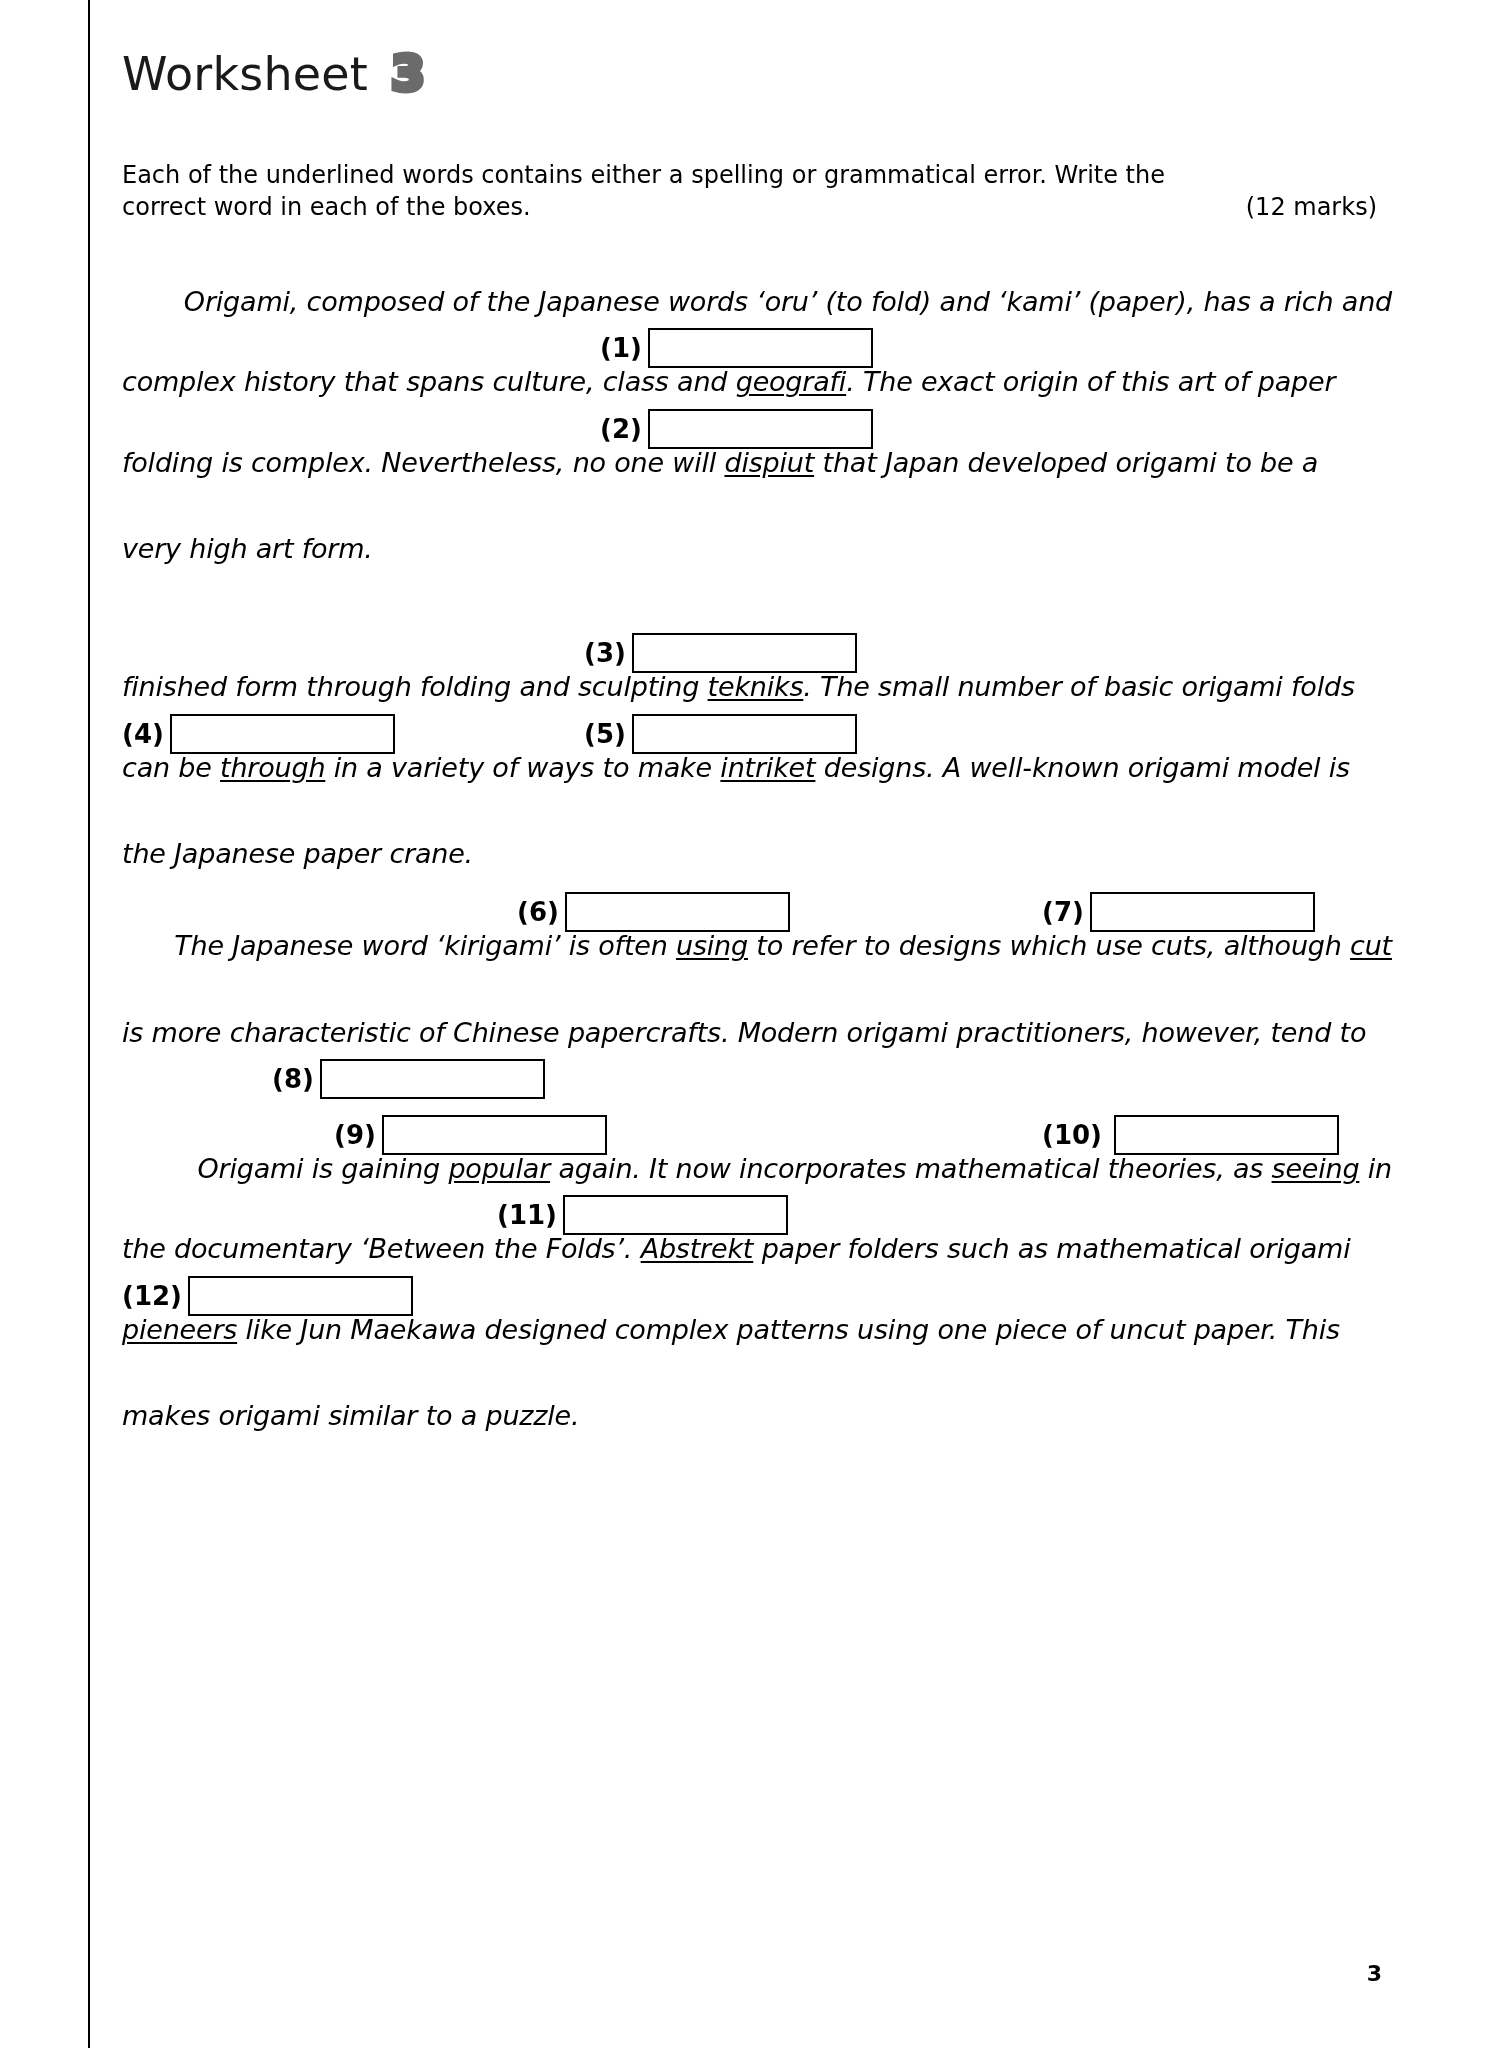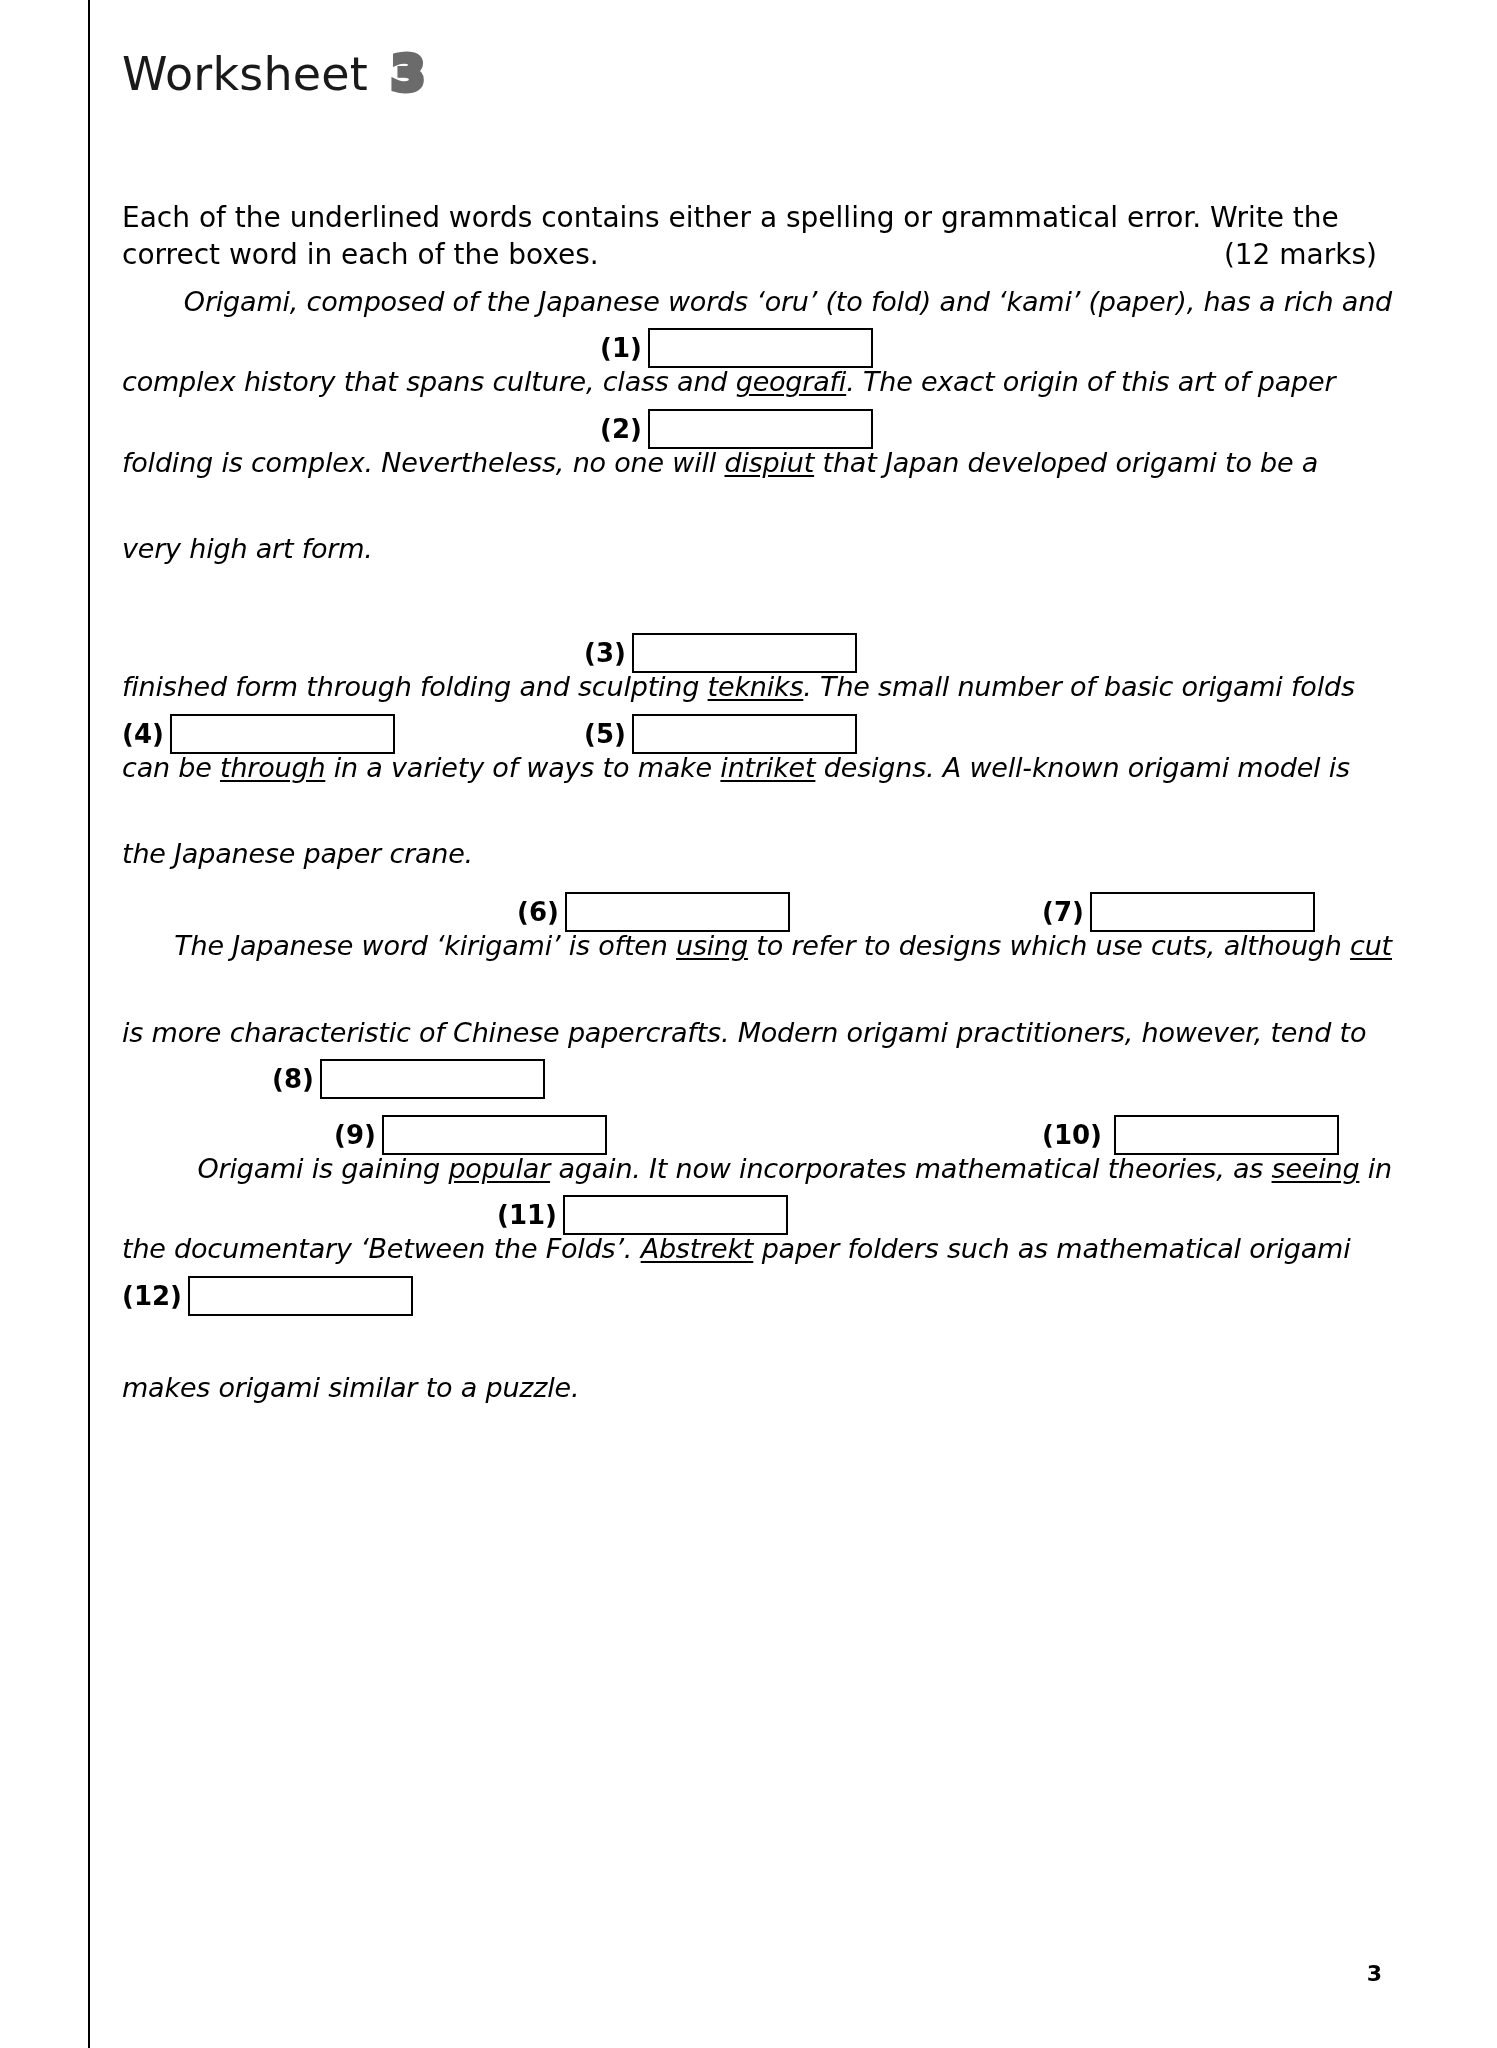--- a/index.html
+++ b/index.html
@@ -58,26 +58,25 @@
     justify-content: center;
   }
   .ws-num svg { display:block; }
 
   
   .instructions {
     position: absolute;
     left: 122px;
     top: 160px;
     width: 1255px;
-    font-size: 28px;
+    font-size: 24px;
     line-height: 1.32;
     font-family: "DejaVu Sans", sans-serif;
     font-weight: 400;
     text-align: justify;
-    margin-top: 40px;
   }
   .instructions .ln2 {
     display: flex;
     justify-content: space-between;
     width: 100%;
   }
   .marks { white-space: nowrap; }
 
   
   .passage {
@@ -283,20 +282,23 @@
       <span>the documentary ‘Between the Folds’. </span><span class="u">Abstrekt</span><span> paper folders such as mathematical origami</span>
     </div>
 
     <div class="boxrow" style="height:52px;">
       <div class="boxwrap" style="left:0px;">
         <span class="bnum">(12)</span>
         <span class="abox" style="width:225px;"></span>
       </div>
     </div>
 
+    <div class="txtline">
+      <span class="u">pieneers</span><span> like Jun Maekawa designed complex patterns using one piece of uncut paper. This</span>
+    </div>
 
     <div class="gap-lg"></div>
 
     <div class="txtline">
       <span>makes origami similar to a puzzle.</span>
     </div>
 
   </div>
 
   <div class="pagenum">3</div>

